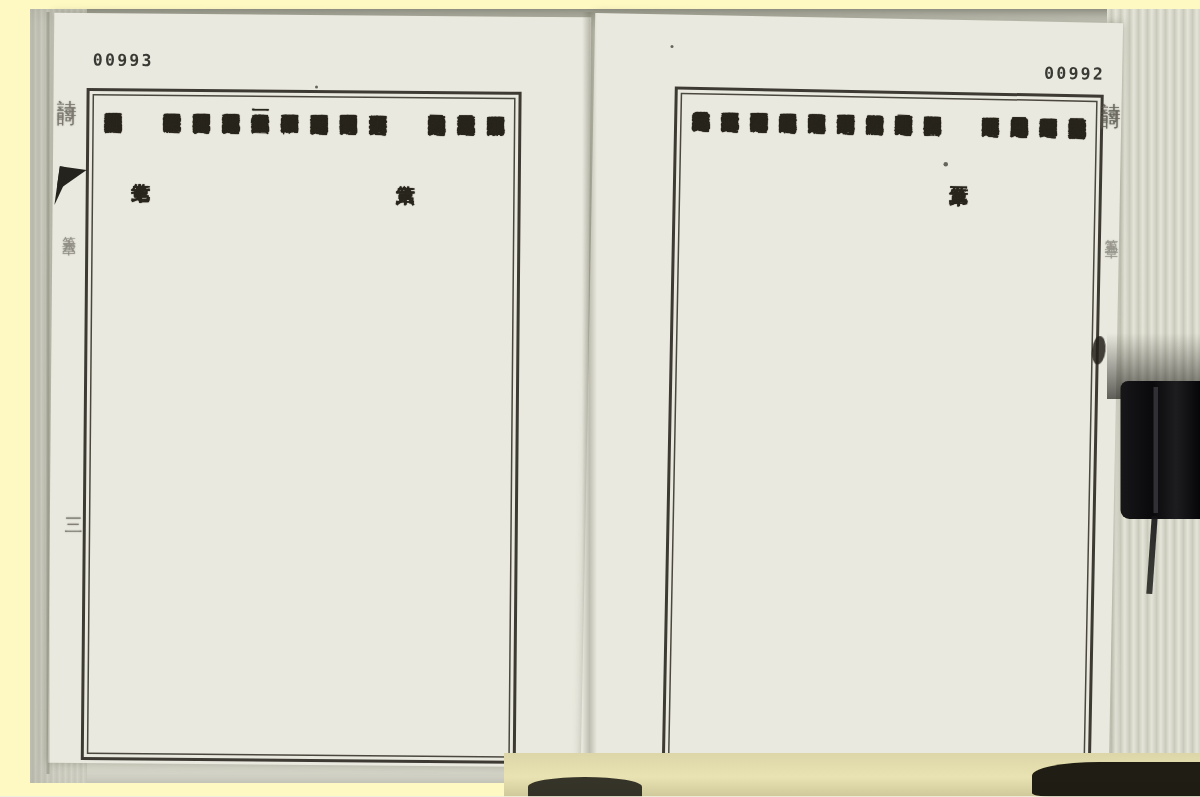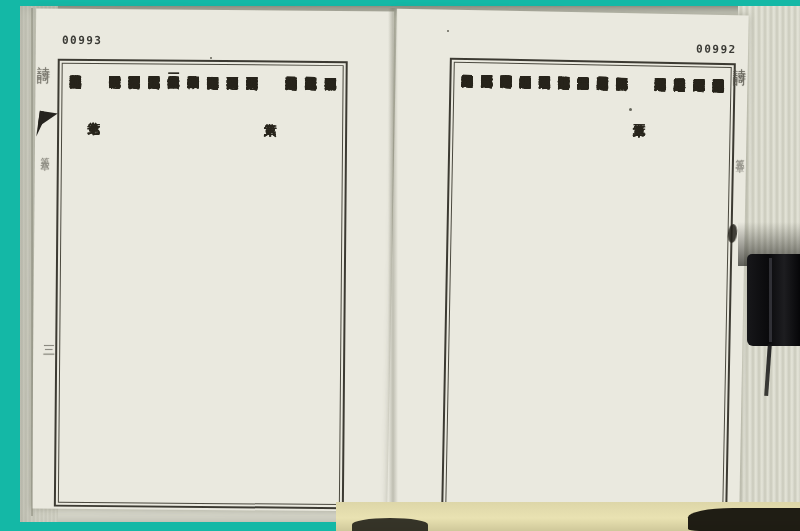--- a/index.html
+++ b/index.html
@@ -1,18 +1,18 @@
 <!DOCTYPE html>
 <html><head>
 <meta charset="utf-8">
 <style>
   html,body{margin:0;padding:0;}
   .stage{
     position:relative;width:800px;height:531px;overflow:hidden;
-    background:#14b8a6;
+    background:#fef9c3;
     font-family:"DejaVu Serif","Liberation Serif",serif;
   }
   
   .book-stack{
     position:absolute;left:20px;top:6px;width:780px;height:516px;
     background:#d8d8cc;
     box-shadow:inset 14px 0 18px -8px rgba(60,62,48,.75), inset 0 10px 12px -8px rgba(60,62,48,.6);
   }
   .stack-stripes-left{
     position:absolute;left:0;top:0;width:38px;height:100%;

